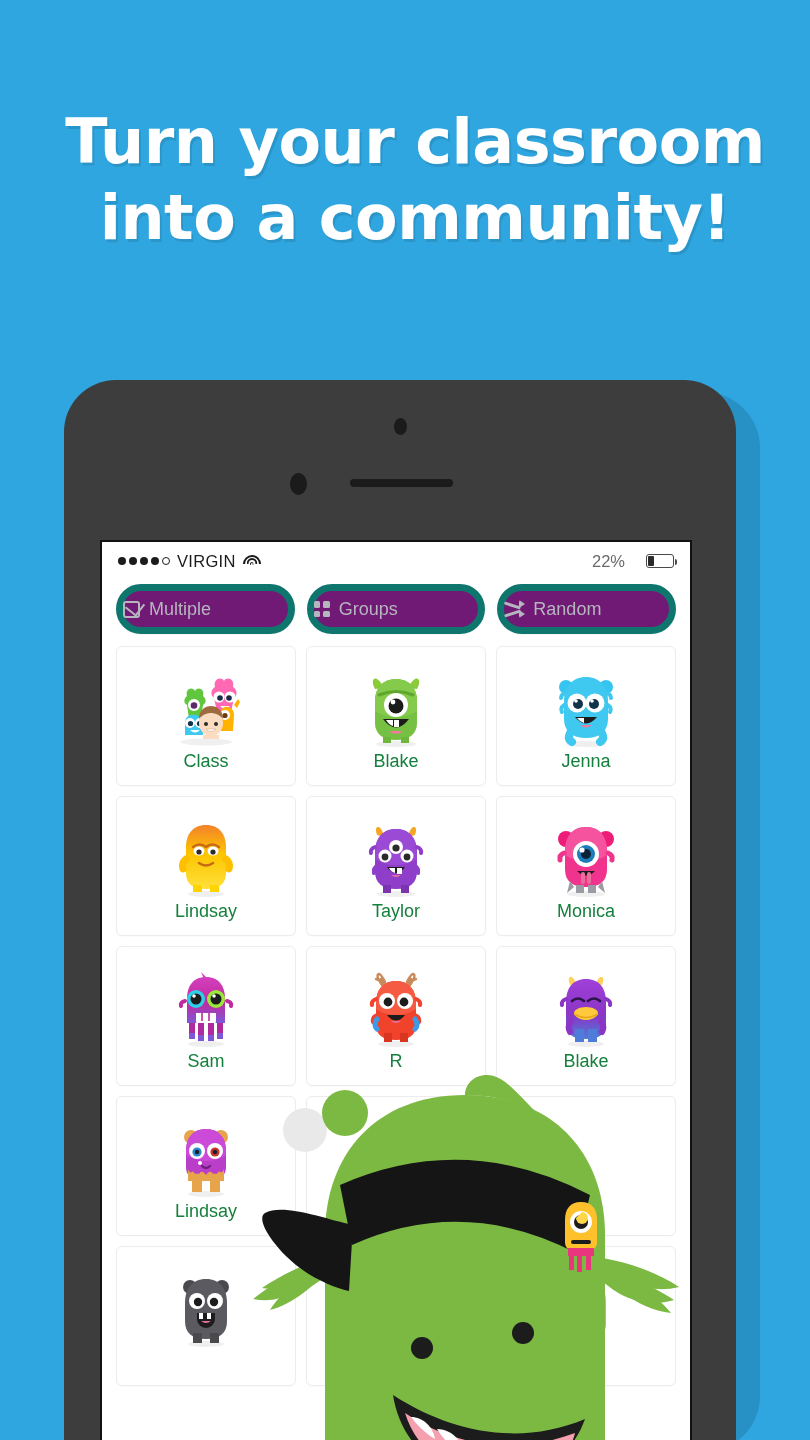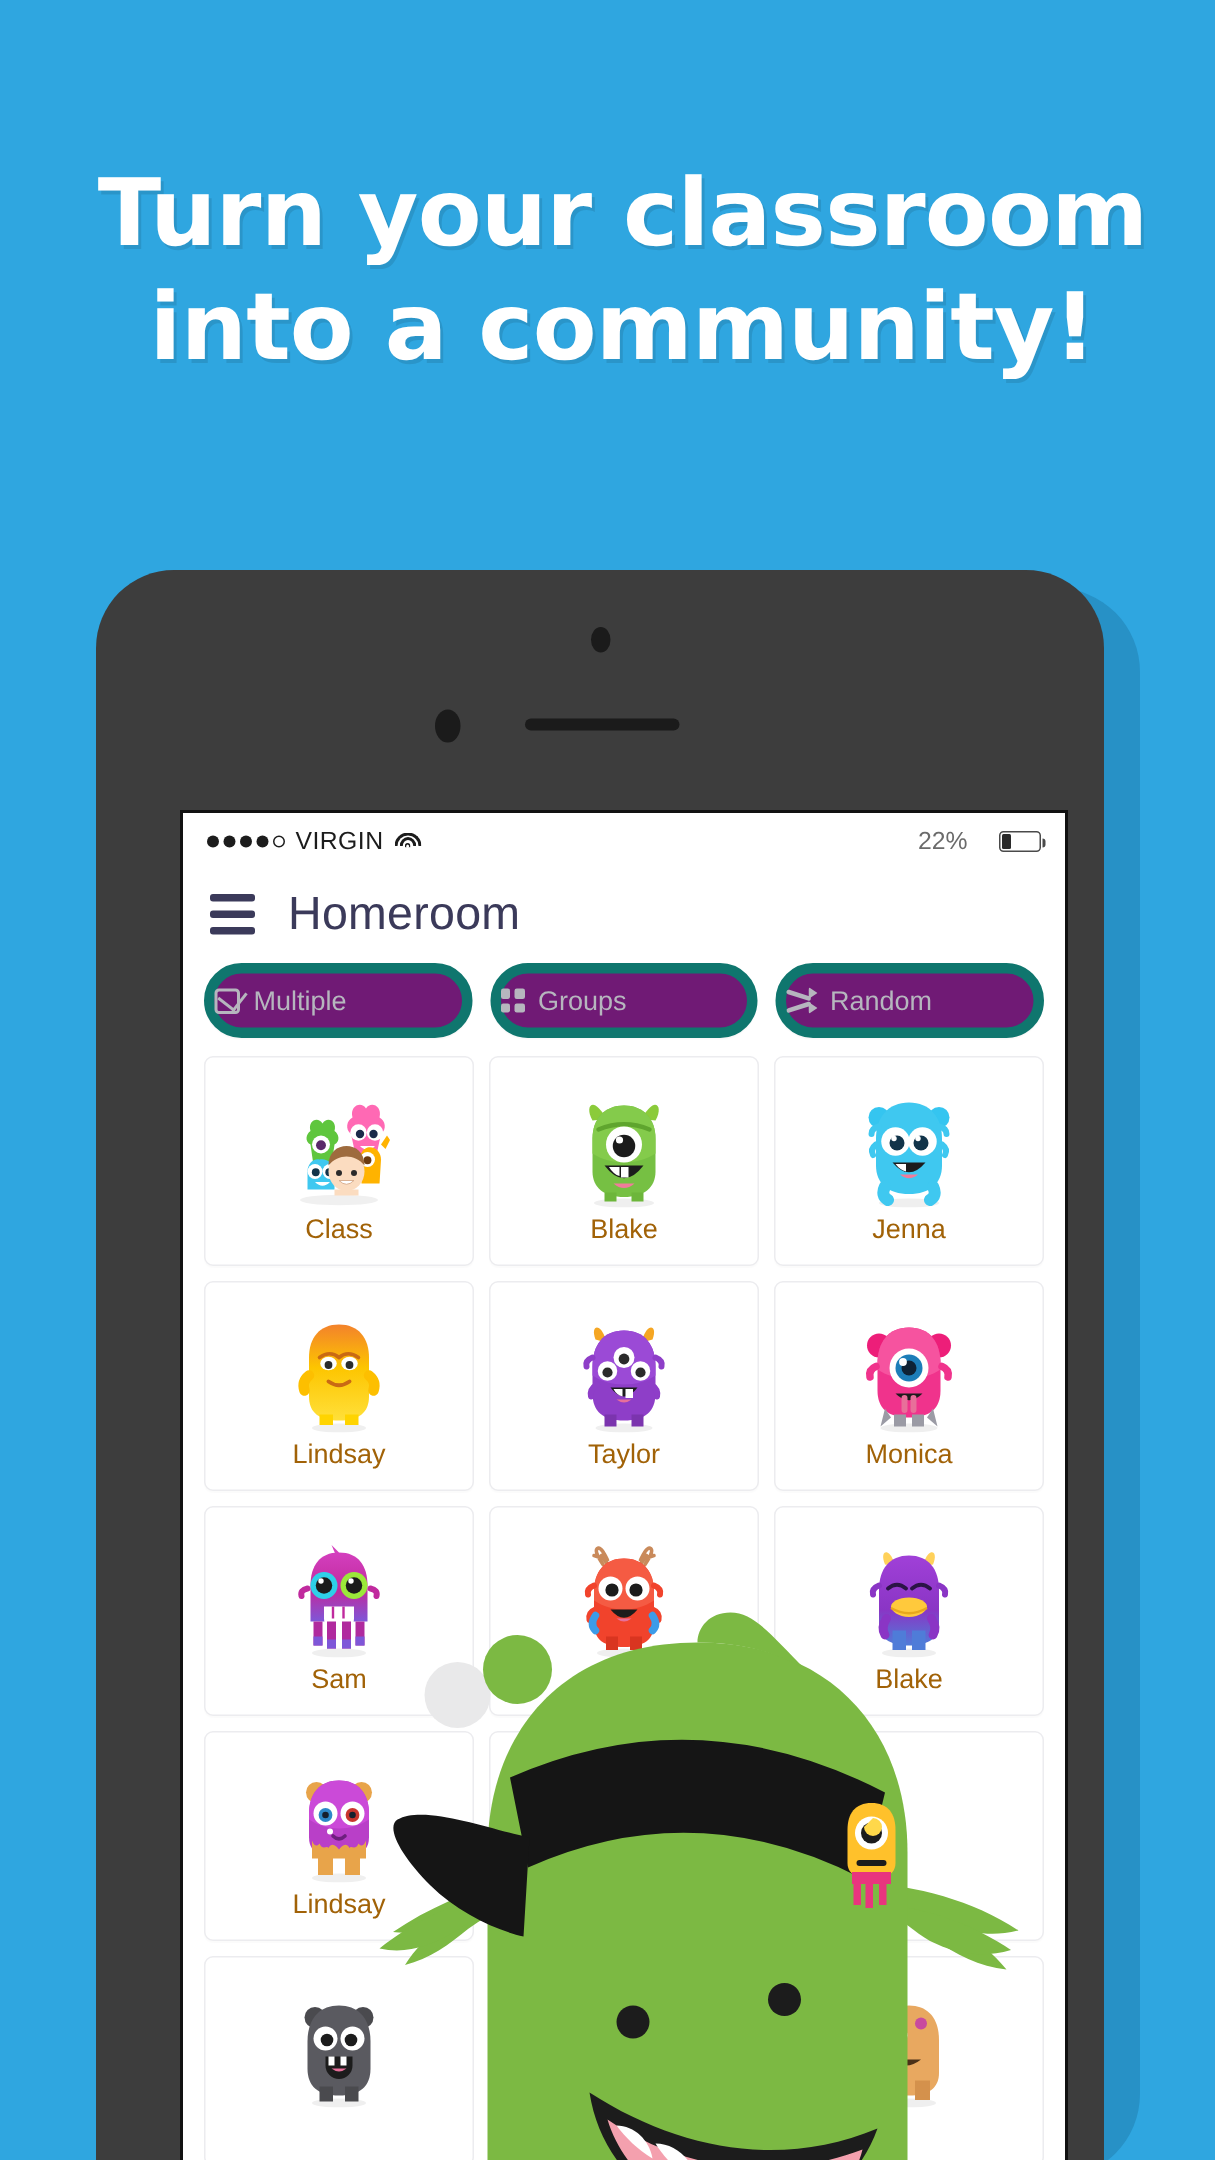--- a/index.html
+++ b/index.html
@@ -55,21 +55,21 @@
   }
   .phone-speaker {
     position:absolute; left:286px; top:99px;
     width:103px; height:8px;
     background:#1B1B1B; border-radius:4px;
   }
 
   
   .screen {
     position:absolute;
-    left:56px; top:160px;
+    left:36px; top:160px;
     width:592px; height:900px;
     background:#FFFFFF;
     border:2px solid #111;
     border-bottom:none;
     overflow:hidden;
   }
 
   
   .statusbar {
     position:relative;
@@ -145,21 +145,21 @@
     padding:0 14px; background:#fff;
   }
   .card {
     height:140px; border:1px solid #ECECEF; border-radius:6px; background:#fff;
     display:flex; flex-direction:column; align-items:center; justify-content:flex-start;
     padding-top:14px; cursor:pointer; position:relative;
     box-shadow:0 1px 1px rgba(0,0,0,0.02);
   }
   .avatar { width:86px; height:86px; display:flex; align-items:flex-end; justify-content:center; }
   .avatar svg { display:block; }
-  .card-name { font-size:18px; color:#a16207; margin-top:4px; }
+  .card-name { font-size:18px; color:#15803d; margin-top:4px; }
 
   
   .mascot { position:absolute; left:175px; top:1065px; width:560px; height:400px; z-index:30;
             pointer-events:none; }
   .mascot svg { display:block; }
   .mini-yellow { position:absolute; left:560px; top:1200px; z-index:31; pointer-events:none; }
   .finger-dot { position:absolute; left:322px; top:1090px; width:46px; height:46px;
                 border-radius:50%; background:#7CB943; z-index:29; }
   .ghost-circle { position:absolute; left:283px; top:1108px; width:44px; height:44px;
                   border-radius:50%; background:#E9E9EA; z-index:28; }
@@ -198,28 +198,20 @@
         </span>
       </div>
       <div class="sb-right">
         <span class="batt-pct">22%</span>
         <span class="battery">
             <i class="fill" style="width: 22%;"></i>
           </span>
       </div>
     </div>
 
-    <div class="navbar">
-      <div class="hamburger">
-        <span></span>
-          <span></span>
-          <span></span>
-      </div>
-      <div class="nav-title">Homeroom</div>
-    </div>
 
     <div class="tabs">
       <div class="tab">
         <span class="ico">
             <span class="ic-check"></span>
           </span>
         <span>Multiple</span>
       </div>
       <div class="tab">
         <span class="ico">

